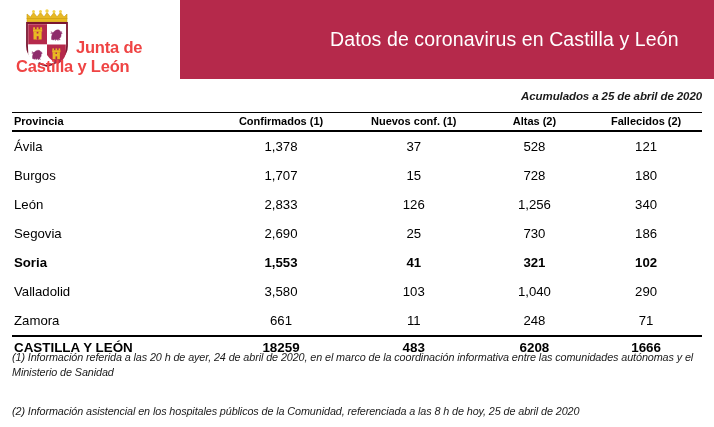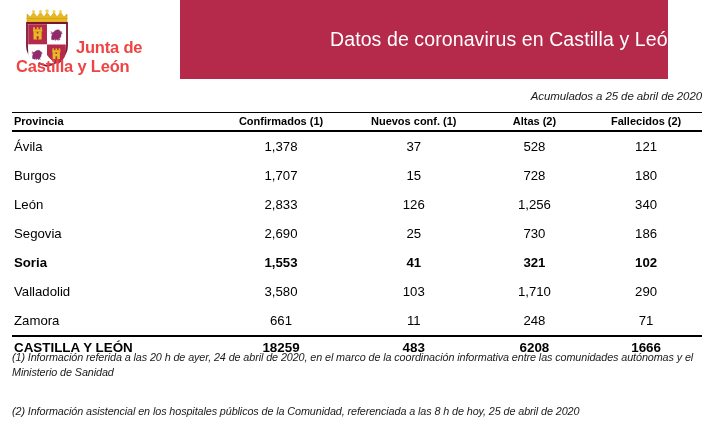--- a/index.html
+++ b/index.html
@@ -21,21 +21,21 @@
   
   #header {
     position: absolute;
     left: 0; top: 0;
     width: 714px;
     height: 80px;
   }
   #banner {
     position: absolute;
     left: 180px; top: 0;
-    width: 488px;
+    width: 534px;
     height: 79px;
     background: #b5294b;
     display: flex;
     align-items: center;
   }
   #banner-title {
     color: #ffffff;
     font-size: 19.5px;
     font-weight: 400;
     letter-spacing: 0.1px;
@@ -75,21 +75,21 @@
     margin-left: 2px;
   }
 
   
   #subtitle {
     position: absolute;
     right: 12px;
     top: 90px;
     font-style: italic;
     font-size: 11.5px;
-    font-weight: normal;
+    font-weight: bold;
     color: #1a1a1a;
     letter-spacing: -0.1px;
     text-align: center;
   }
 
   
   #table-wrap {
     position: absolute;
     left: 12px;
     top: 112px;
@@ -278,21 +278,21 @@
           <td class="col-prov">Soria</td>
           <td class="num c-conf">1,553</td>
           <td class="num c-nuev">41</td>
           <td class="num c-alta">321</td>
           <td class="num c-fall">102</td>
         </tr>
         <tr>
           <td class="col-prov">Valladolid</td>
           <td class="num c-conf">3,580</td>
           <td class="num c-nuev">103</td>
-          <td class="num c-alta">1,710</td>
+          <td class="num c-alta">1,040</td>
           <td class="num c-fall">290</td>
         </tr>
         <tr>
           <td class="col-prov">Zamora</td>
           <td class="num c-conf">661</td>
           <td class="num c-nuev">11</td>
           <td class="num c-alta">248</td>
           <td class="num c-fall">71</td>
         </tr>
         <tr class="total-row">

